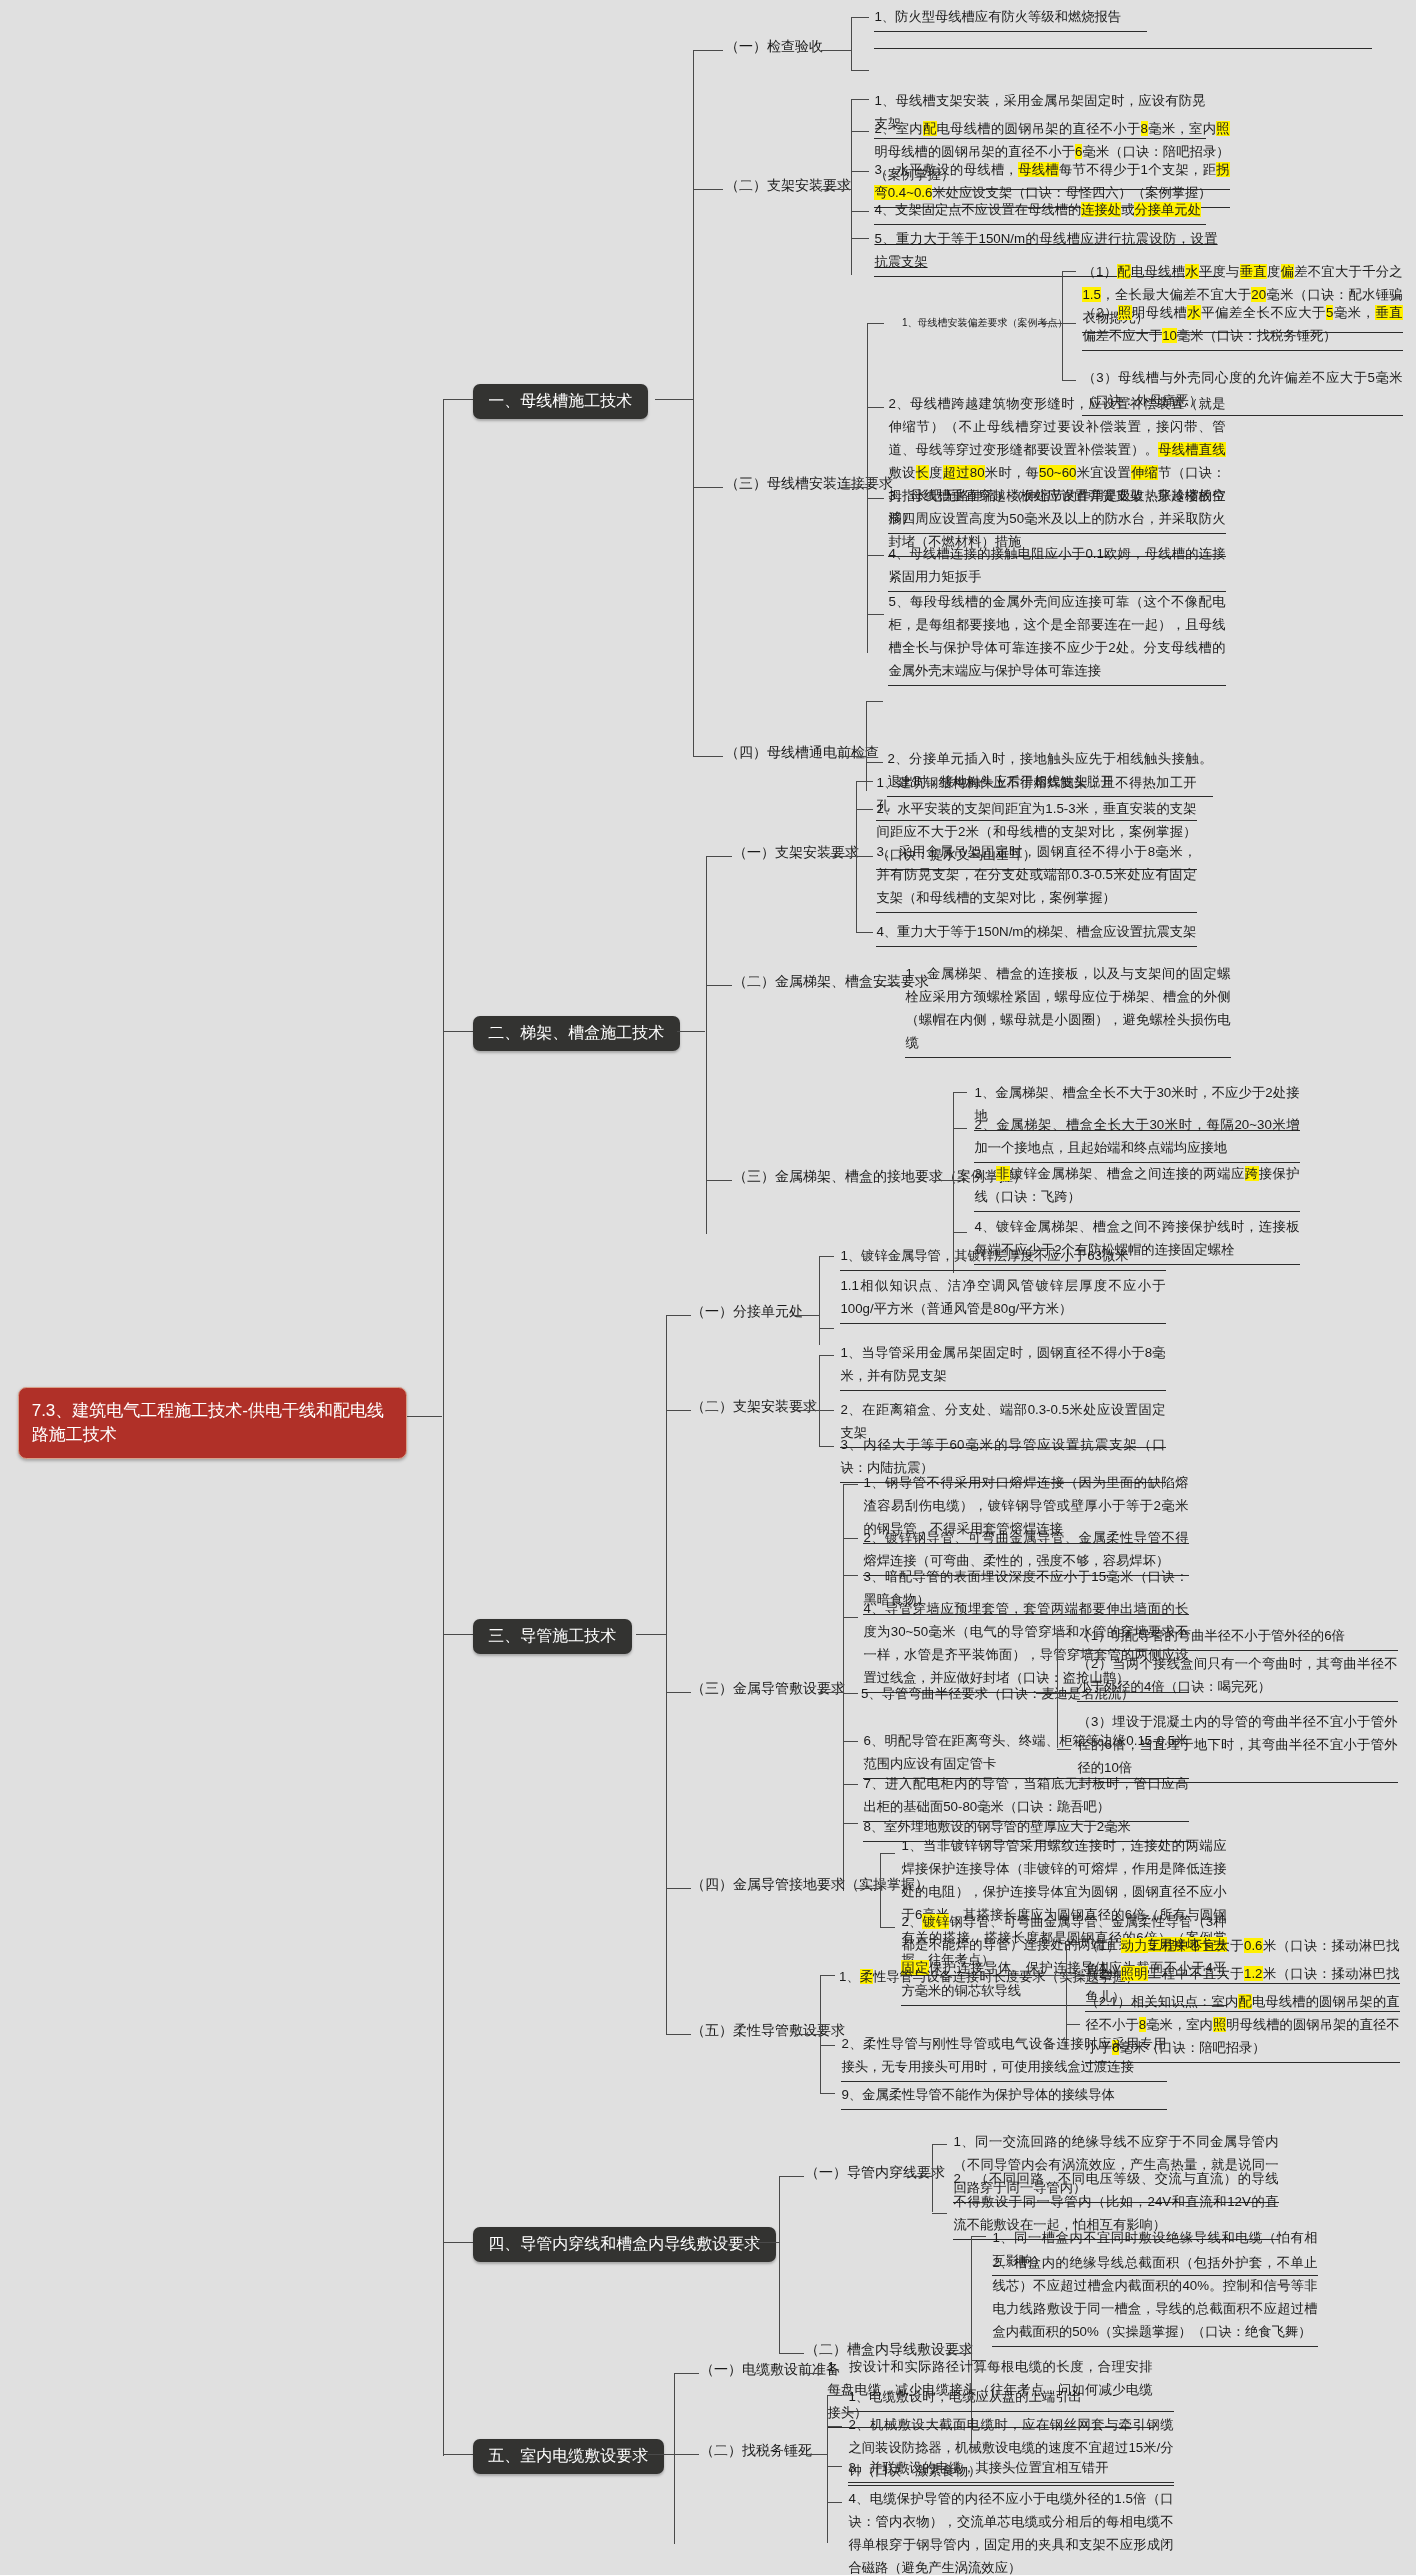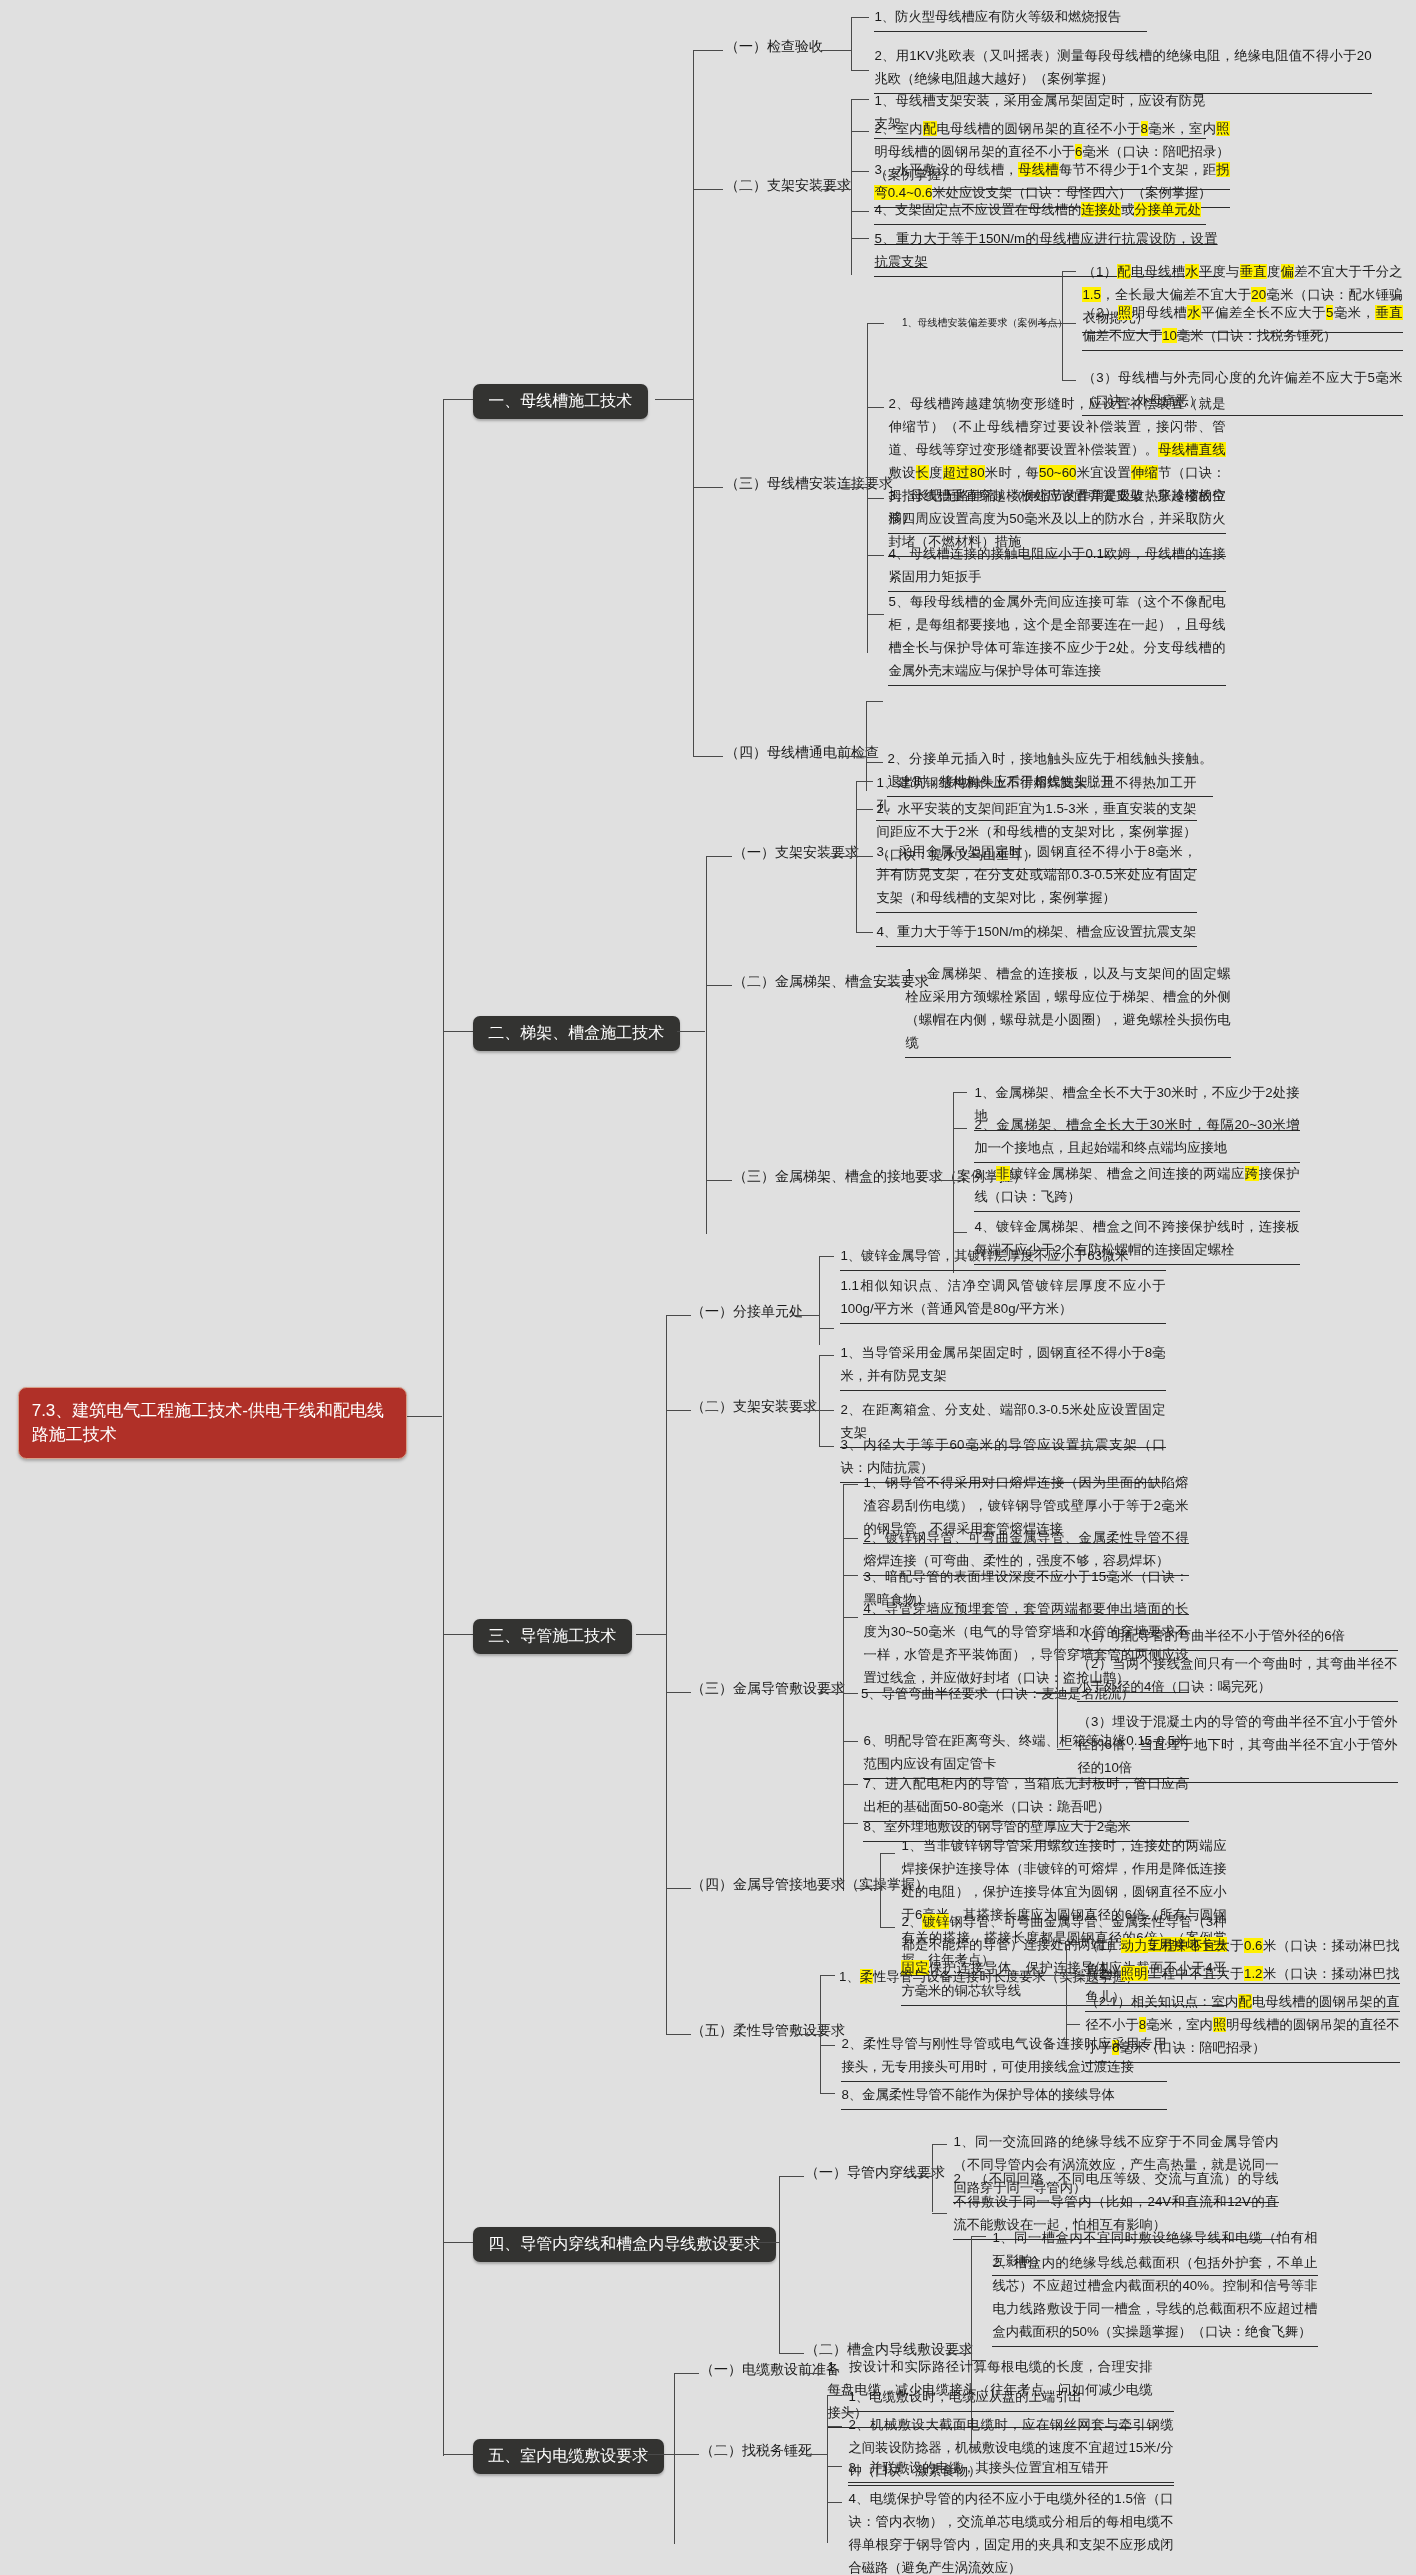--- a/index.html
+++ b/index.html
@@ -113,21 +113,21 @@
   <div class="l2" style="left:725px;top:37px;">（一）检查验收</div>
   <div class="hline" style="left:821px;top:50px;width:29.5px;"></div>
   <div class="vline" style="left:851px;top:16.5px;height:53px;"></div>
   <div class="hline" style="left:851px;top:16.5px;width:17.7px;"></div>
   <div class="hline" style="left:851px;top:70px;width:17.7px;"></div>
 
   <div class="leaf" style="left:872px;top:4.7px;width:277px;">
     <span>1、防火型母线槽应有防火等级和燃烧报告</span><span class="ul"></span>
   </div>
   <div class="leaf" style="left:872px;top:44px;width:502px;">
-    <span>2、用1KV兆欧表（又叫摇表）测量每段母线槽的绝缘电阻，绝缘电阻值不得小于20兆欧（绝缘电阻越大越好）（案例掌握）</span><span class="ul"></span>
+    <span class="ul"></span>
   </div>
 
   <div class="hline" style="left:693px;top:189px;width:29.5px;"></div>
   <div class="l2" style="left:725px;top:176px;">（二）支架安装要求</div>
   <div class="hline" style="left:821px;top:189px;width:29.5px;"></div>
   <div class="vline" style="left:851px;top:99px;height:176px;"></div>
   <div class="hline" style="left:851px;top:99px;width:17.7px;"></div>
   <div class="hline" style="left:851px;top:131px;width:17.7px;"></div>
   <div class="hline" style="left:851px;top:171px;width:17.7px;"></div>
   <div class="hline" style="left:851px;top:211px;width:17.7px;"></div>
@@ -380,21 +380,21 @@
     <span>（2）<mark>照明</mark>工程中不宜大于<mark>1.2</mark>米（口诀：揉动淋巴找鱼儿）</span><span class="ul"></span>
   </div>
   <div class="leaf" style="left:1083px;top:1990px;width:319px;">
     <span>（2.1）相关知识点：室内<mark>配</mark>电母线槽的圆钢吊架的直径不小于<mark>8</mark>毫米，室内<mark>照</mark>明母线槽的圆钢吊架的直径不小于<mark>6</mark>毫米（口诀：陪吧招录）</span><span class="ul"></span>
   </div>
 
   <div class="leaf" style="left:839px;top:2032px;width:330px;">
     <span>2、柔性导管与刚性导管或电气设备连接时应采用专用接头，无专用接头可用时，可使用接线盒过渡连接</span><span class="ul"></span>
   </div>
   <div class="leaf" style="left:839px;top:2083px;width:330px;">
-    <span>8、金属柔性导管不能作为保护导体的接续导体</span><span class="ul"></span>
+    <span>9、金属柔性导管不能作为保护导体的接续导体</span><span class="ul"></span>
   </div>
 
   <div class="l1" style="left:473px;top:2227px;">四、导管内穿线和槽盒内导线敷设要求</div>
   <div class="hline" style="left:753px;top:2242px;width:26px;"></div>
   <div class="vline" style="left:779px;top:2176px;height:177px;"></div>
 
   <div class="hline" style="left:779px;top:2176px;width:25px;"></div>
   <div class="l2" style="left:805px;top:2163px;">（一）导管内穿线要求</div>
   <div class="hline" style="left:907px;top:2176px;width:25px;"></div>
   <div class="vline" style="left:932px;top:2144px;height:68px;"></div>

